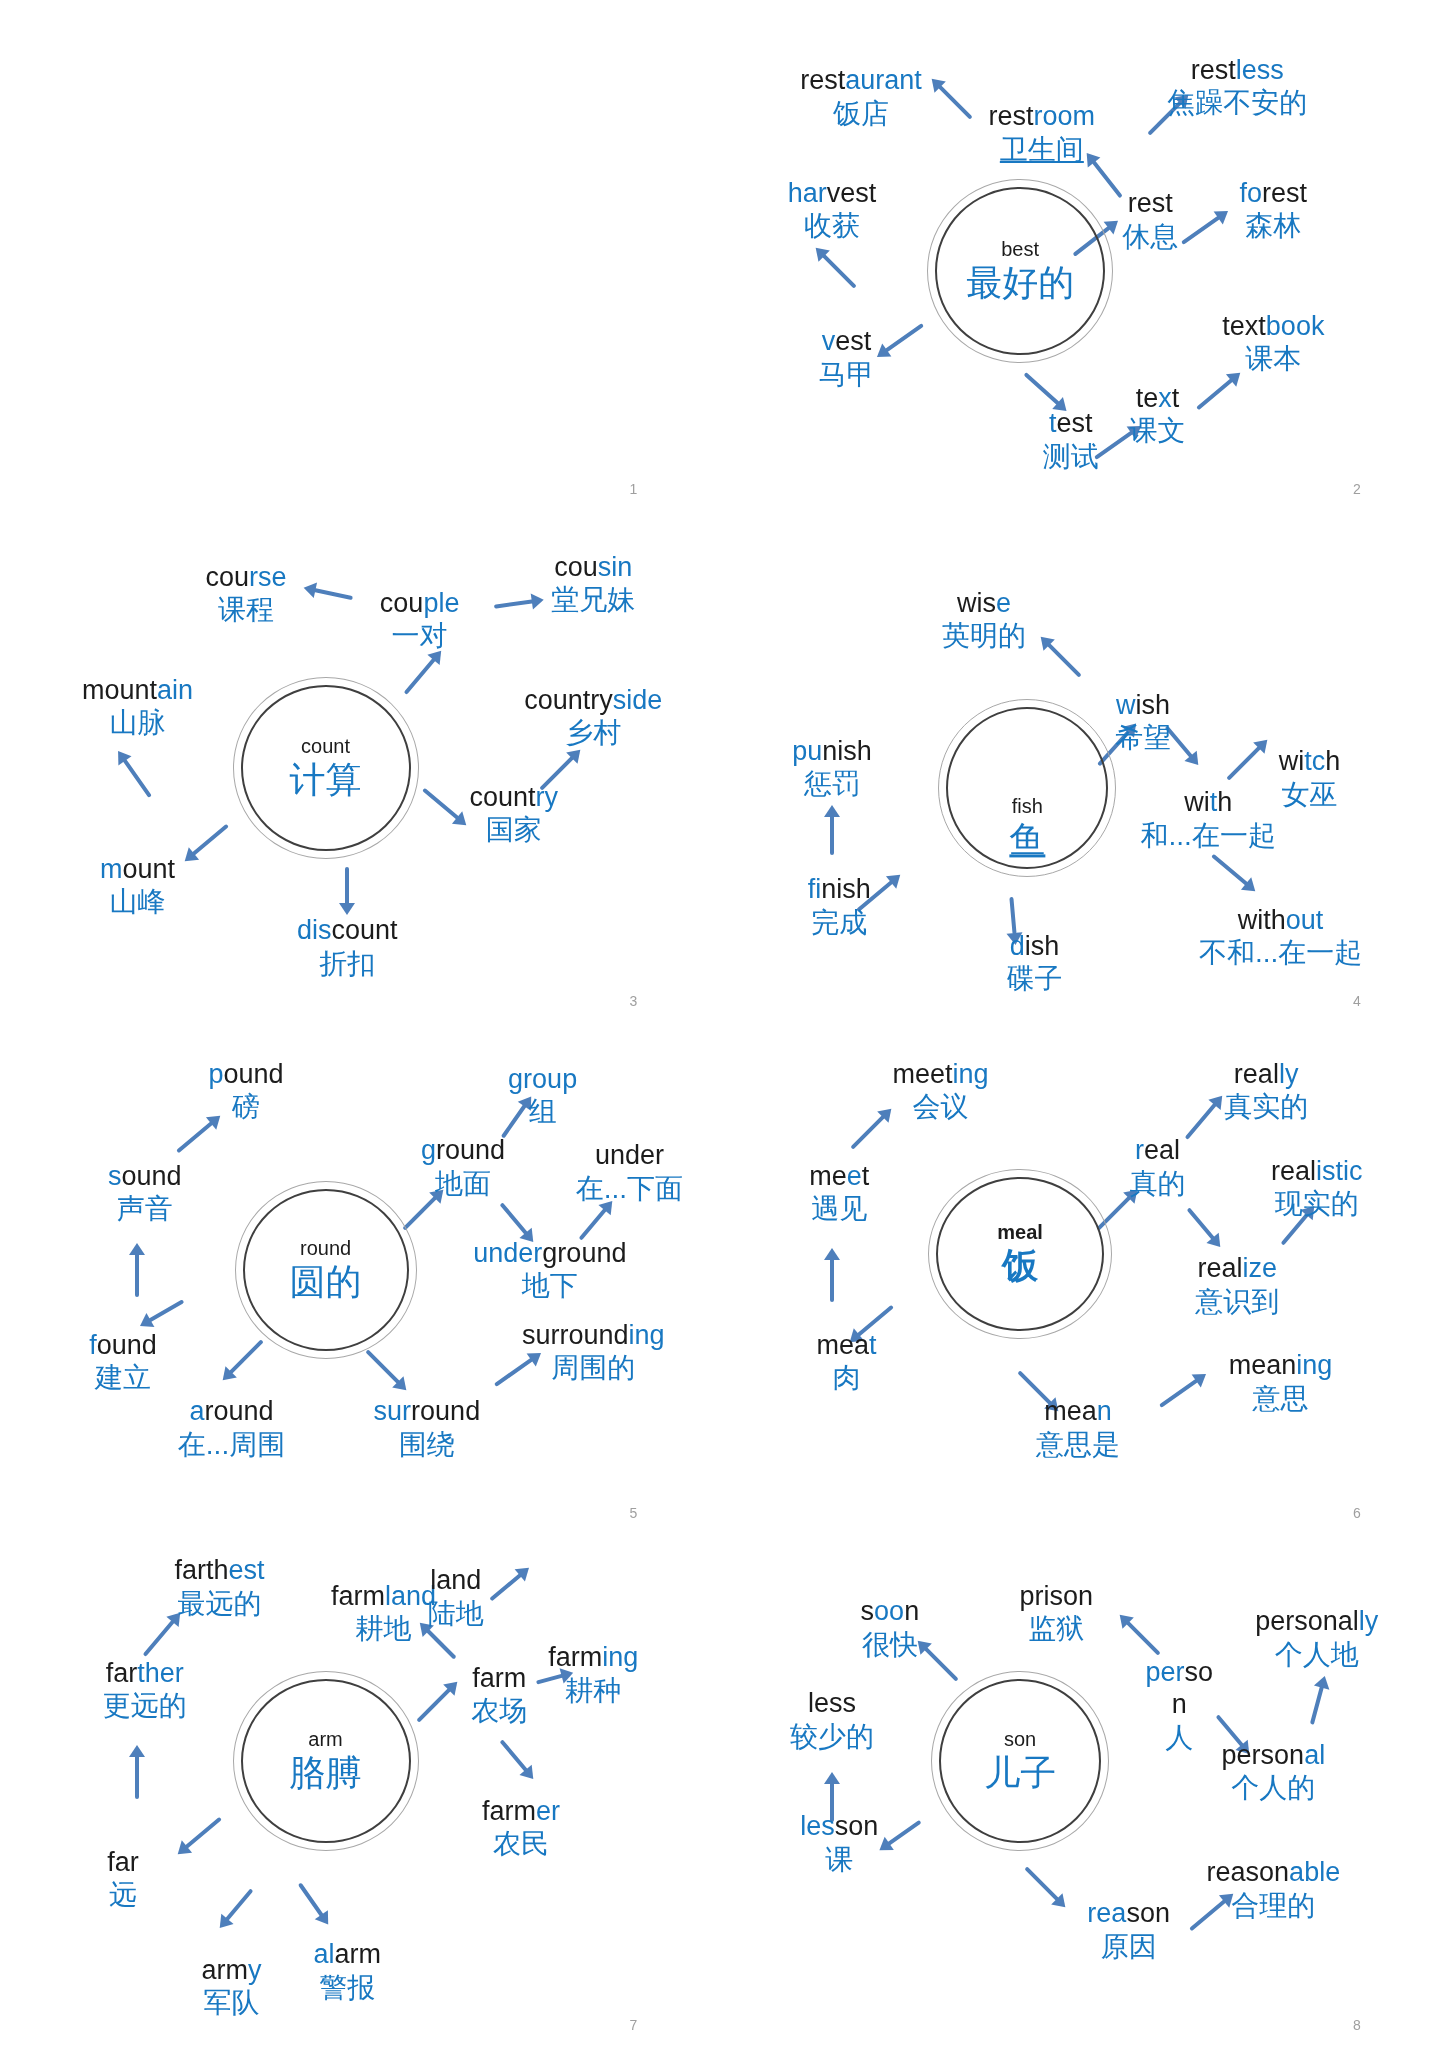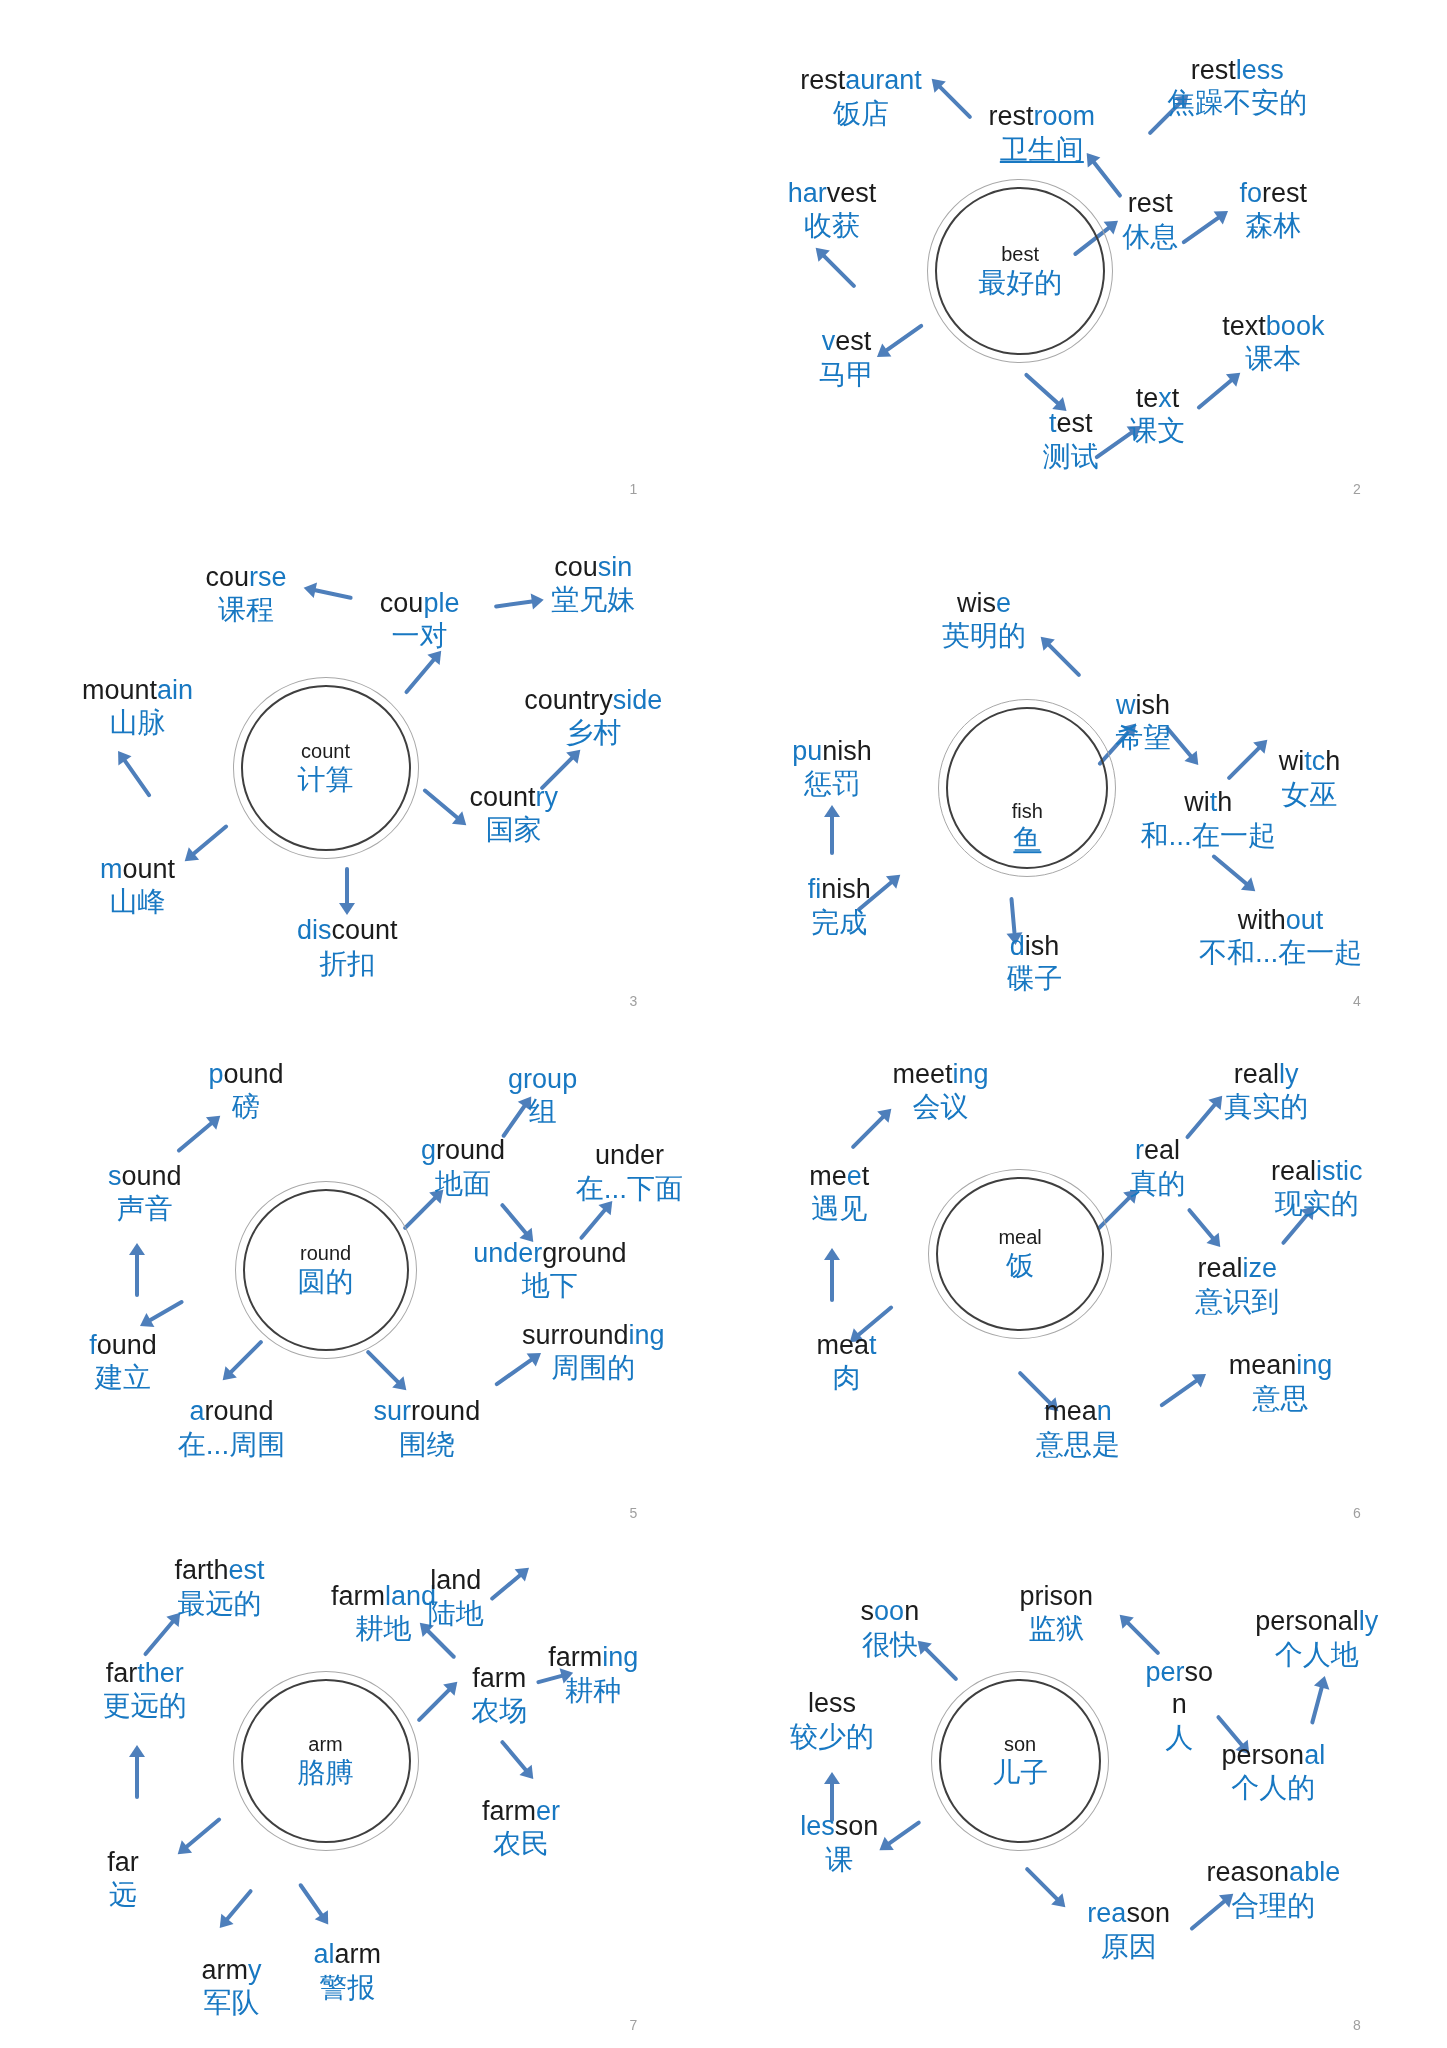--- a/index.html
+++ b/index.html
@@ -10,21 +10,21 @@
   .title-line{font-size:54px;line-height:1.32;font-weight:bold;font-style:italic;color:#1566b0;white-space:nowrap;}
   .node{position:absolute;transform:translate(-50%,-50%);text-align:center;white-space:nowrap;line-height:1.2;}
   .en{font-size:27px;color:#1c1c1c;}
   .en .b{color:#1878c2;}
   .zh{font-size:28px;color:#1878c2;}
   .zh.u{text-decoration:underline;}
   .ring{position:absolute;border-radius:50%;transform:translate(-50%,-50%);}
   .ring.outer{border:1px solid #a8a8a8;}
   .ring.inner{border:2px solid #3f3f3f;}
   .center-node .en{font-size:20px;}
-  .center-node .zh{font-size:28px;}
+  .center-node .zh{font-size:36px;}
   .arrow{position:absolute;height:4px;background:#4e7fbb;border-radius:2px;}
   .arrow:after{content:"";position:absolute;right:-10px;top:50%;transform:translateY(-50%);
                border-left:12px solid #4e7fbb;border-top:8px solid transparent;border-bottom:8px solid transparent;}
   .pagenum{position:absolute;left:87%;top:94%;font-size:14px;color:#9f9f9f;}
 </style>
 </head>
 <body>
 
 <div id="poster">
     <div class="cell" style="left: 0px; top: 0px;">
@@ -251,21 +251,21 @@
       <div class="arrow" style="left: 15%; top: 50%; width: 44px; transform: translate(-50%, -50%) rotate(-90deg);"></div>
       <div class="arrow" style="left: 54%; top: 37%; width: 46px; transform: translate(-50%, -50%) rotate(-45deg);"></div>
       <div class="arrow" style="left: 66%; top: 19%; width: 46px; transform: translate(-50%, -50%) rotate(-50deg);"></div>
       <div class="arrow" style="left: 66%; top: 39%; width: 40px; transform: translate(-50%, -50%) rotate(50deg);"></div>
       <div class="arrow" style="left: 79%; top: 40%; width: 40px; transform: translate(-50%, -50%) rotate(-50deg);"></div>
       <div class="arrow" style="left: 21%; top: 58%; width: 46px; transform: translate(-50%, -50%) rotate(140deg);"></div>
       <div class="arrow" style="left: 43%; top: 71%; width: 46px; transform: translate(-50%, -50%) rotate(45deg);"></div>
       <div class="arrow" style="left: 63%; top: 72%; width: 46px; transform: translate(-50%, -50%) rotate(-35deg);"></div>
       <div class="ring outer" style="left: 41%; top: 45%; width: 182px; height: 168px;"></div>
       <div class="ring inner" style="left: 41%; top: 45%; width: 164px; height: 150px;"></div>
-      <div class="node center-node" style="left: 41%; top: 45%;">
+      <div class="node center-node" style="left: 41%; top: 45%; font-weight: bold;">
         <div class="en">meal</div>
         <div class="zh">饭</div>
       </div>
       <div class="node" style="left: 30%; top: 13%;">
         <div class="en"><span>meet</span><span class="b">ing</span></div>
         <div class="zh">会议</div>
       </div>
       <div class="node" style="left: 16%; top: 33%;">
         <div class="en"><span>me</span><span class="b">e</span><span>t</span></div>
         <div class="zh">遇见</div>

